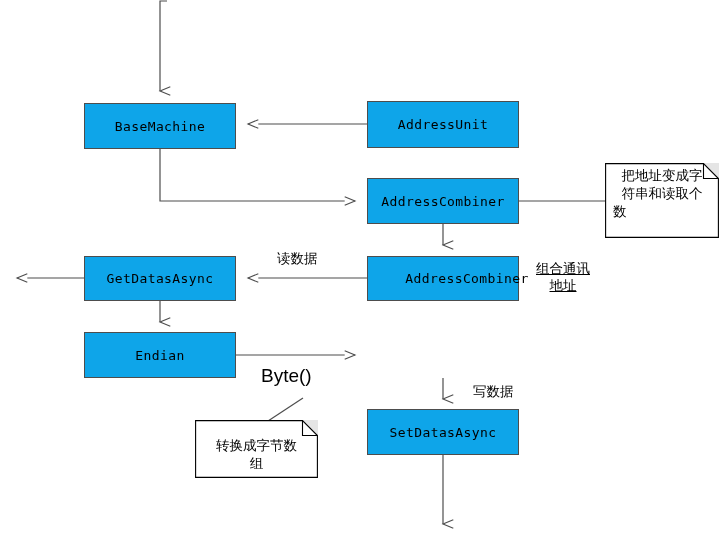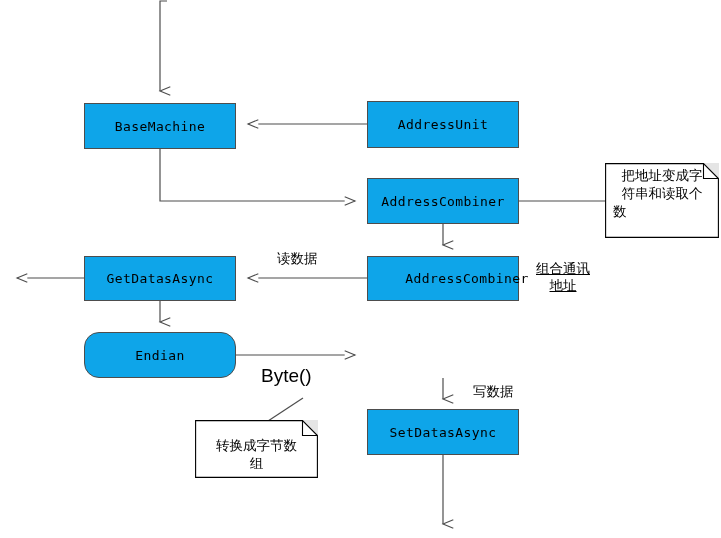--- a/index.html
+++ b/index.html
@@ -134,21 +134,21 @@
   </div>
 
   <div class="node" style="left:84px; top:256px; width:152px; height:45px;">
     <span>GetDatasAsync</span>
   </div>
 
   <div class="node" style="left:367px; top:256px; width:152px; height:45px;padding-left:48px;">
     <span>AddressCombiner</span>
   </div>
 
-  <div class="node" style="left:84px; top:332px; width:152px; height:46px;border-radius:15px;">
+  <div class="node" style="left:84px; top:332px; width:152px; height:46px;">
     <span>Endian</span>
   </div>
 
 
   <div class="node" style="left:367px; top:409px; width:152px; height:46px;">
     <span>SetDatasAsync</span>
   </div>
 
   <div class="note" style="left:605px; top:163px; width:114px; height:75px;">
     <svg width="114" height="75" viewBox="0 0 114 75" xmlns="http://www.w3.org/2000/svg">

